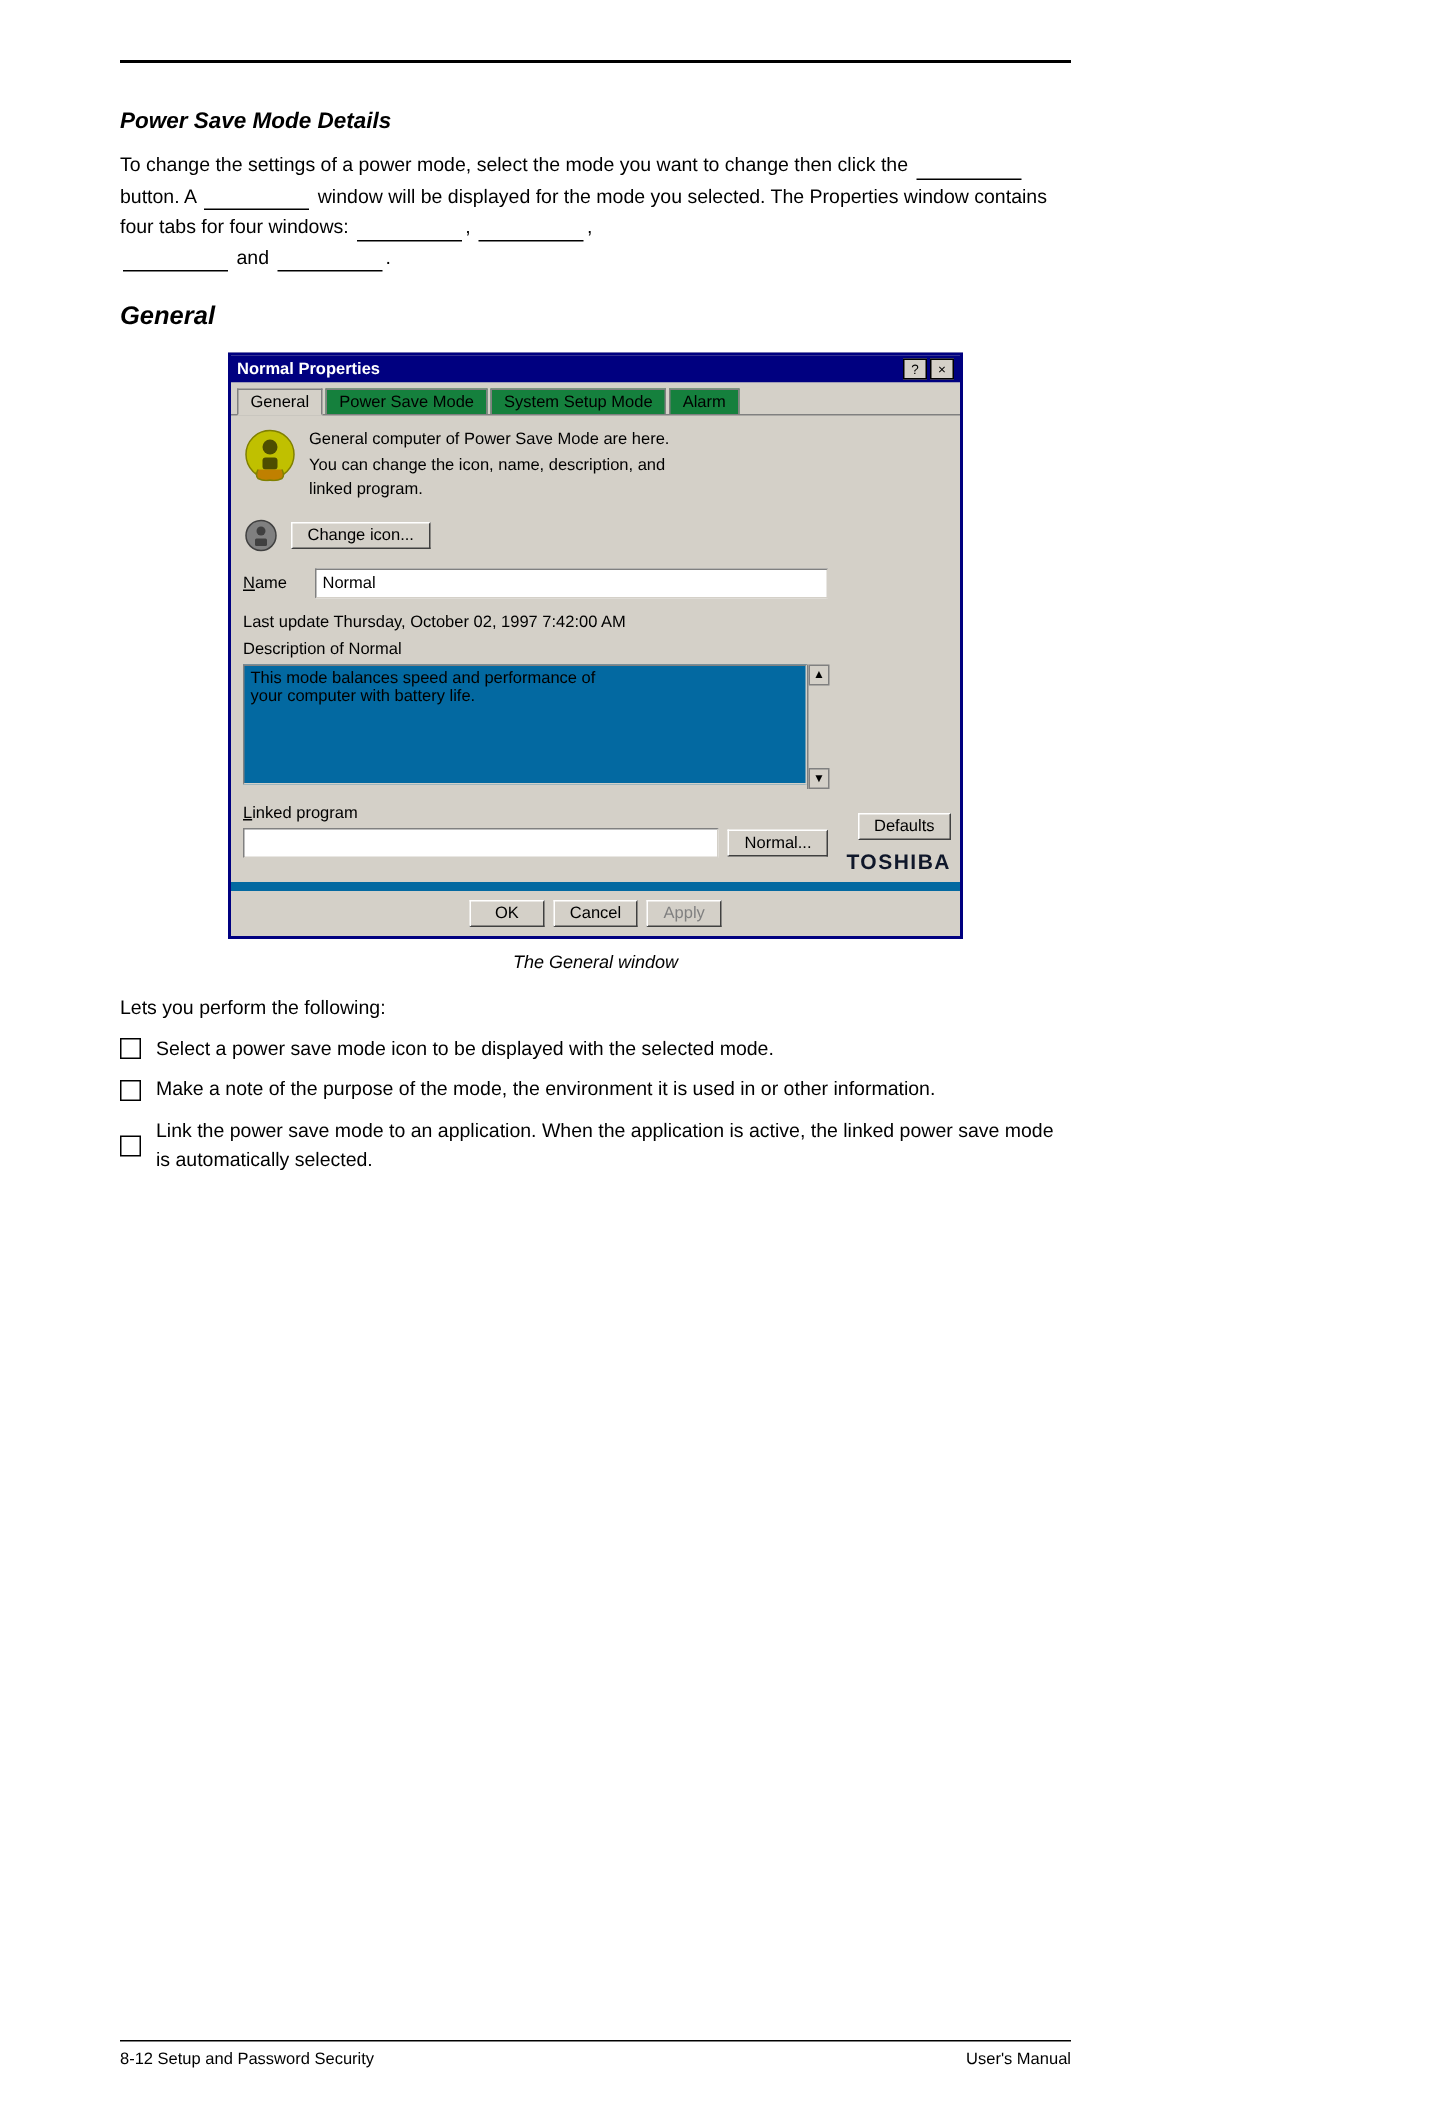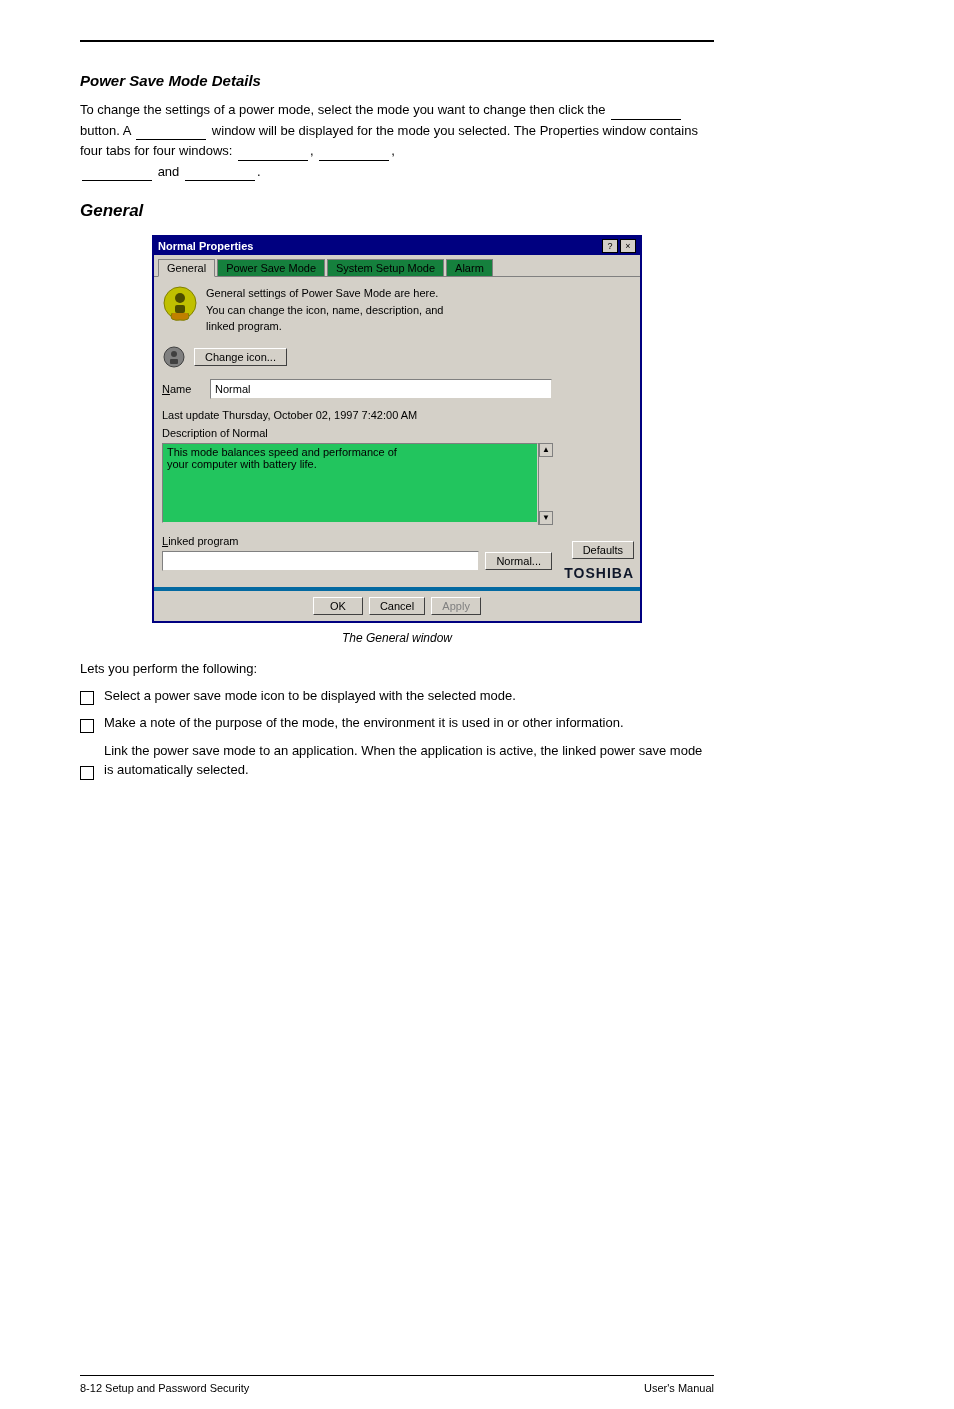--- a/index.html
+++ b/index.html
@@ -208,21 +208,21 @@
       margin-bottom: 10px;
     }
 
     .text-area {
       width: 100%;
       height: 80px;
       border-top: 1px solid #808080;
       border-left: 1px solid #808080;
       border-right: 1px solid #d4d0c8;
       border-bottom: 1px solid #d4d0c8;
-      background: #22c55e;
+      background: #0369a1;
       padding: 2px 4px;
       font-size: 11px;
       font-family: "Arial", sans-serif;
       resize: none;
       overflow: hidden;
     }
 
     .scrollbar-mock {
       position: absolute;
       right: 0;
@@ -277,21 +277,21 @@
       font-family: "Arial Black", "Arial", sans-serif;
       font-size: 14px;
       font-weight: 900;
       color: #0f172a;
       letter-spacing: 1px;
     }
 
     .dialog-bottom-row {
       display: flex;
       background: #d4d0c8;
-      border-top: 4px solid #0369a1;
+      border-top: 6px solid #0369a1;
       padding: 6px;
       justify-content: center;
       gap: 6px;
     }
 
     .dialog-content-area {
       display: flex;
     }
 
     .dialog-main {
@@ -320,21 +320,21 @@
 
     
     .bullet-list {
       list-style: none;
       padding: 0;
       margin: 0;
     }
 
     .bullet-list li {
       display: flex;
-      align-items: flex-end;
+      align-items: center;
       margin-bottom: 8px;
       font-family: "Arial", sans-serif;
       font-size: 13px;
       line-height: 1.5;
     }
 
     .bullet-checkbox {
       width: 14px;
       height: 14px;
       border: 1px solid #000;
@@ -346,21 +346,21 @@
       justify-content: center;
     }
 
     .bullet-text {
       flex: 1;
     }
 
     
     .bottom-section {
       position: absolute;
-      bottom: 15px;
+      bottom: 30px;
       left: 0;
       right: 0;
       padding: 0 80px;
     }
 
     .bottom-rule {
       border: none;
       border-top: 1px solid #000;
       margin-bottom: 6px;
     }
@@ -427,21 +427,21 @@
           <div class="info-section">
 
             <div style="width:36px;height:36px;flex-shrink:0;">
               <svg width="36" height="36" viewBox="0 0 36 36">
                 <circle cx="18" cy="18" r="16" fill="#c0c000" stroke="#808000" stroke-width="1"></circle>
                 <circle cx="18" cy="13" r="5" fill="#000" opacity="0.6"></circle>
                 <rect x="13" y="20" width="10" height="8" rx="2" fill="#000" opacity="0.6"></rect>
                 <path d="M10,28 Q8,32 10,34 Q14,36 18,35 Q22,36 26,34 Q28,32 26,28" fill="#c08000" stroke="#808000" stroke-width="1"></path>
               </svg>
             </div>
-            <div class="info-text" style="white-space:pre-line;">General settings of Power Save Mode are here.
+            <div class="info-text" style="white-space:pre-line;">General computer of Power Save Mode are here.
 You can change the icon, name, description, and
 linked program.</div>
           </div>
 
           <div class="icon-row">
             <div style="width:24px;height:24px;flex-shrink:0;">
               <svg width="24" height="24" viewBox="0 0 24 24">
                 <circle cx="12" cy="12" r="10" fill="#808080" stroke="#404040" stroke-width="1"></circle>
                 <circle cx="12" cy="9" r="3" fill="#000" opacity="0.5"></circle>
                 <rect x="8" y="14" width="8" height="5" rx="1" fill="#000" opacity="0.5"></rect>

